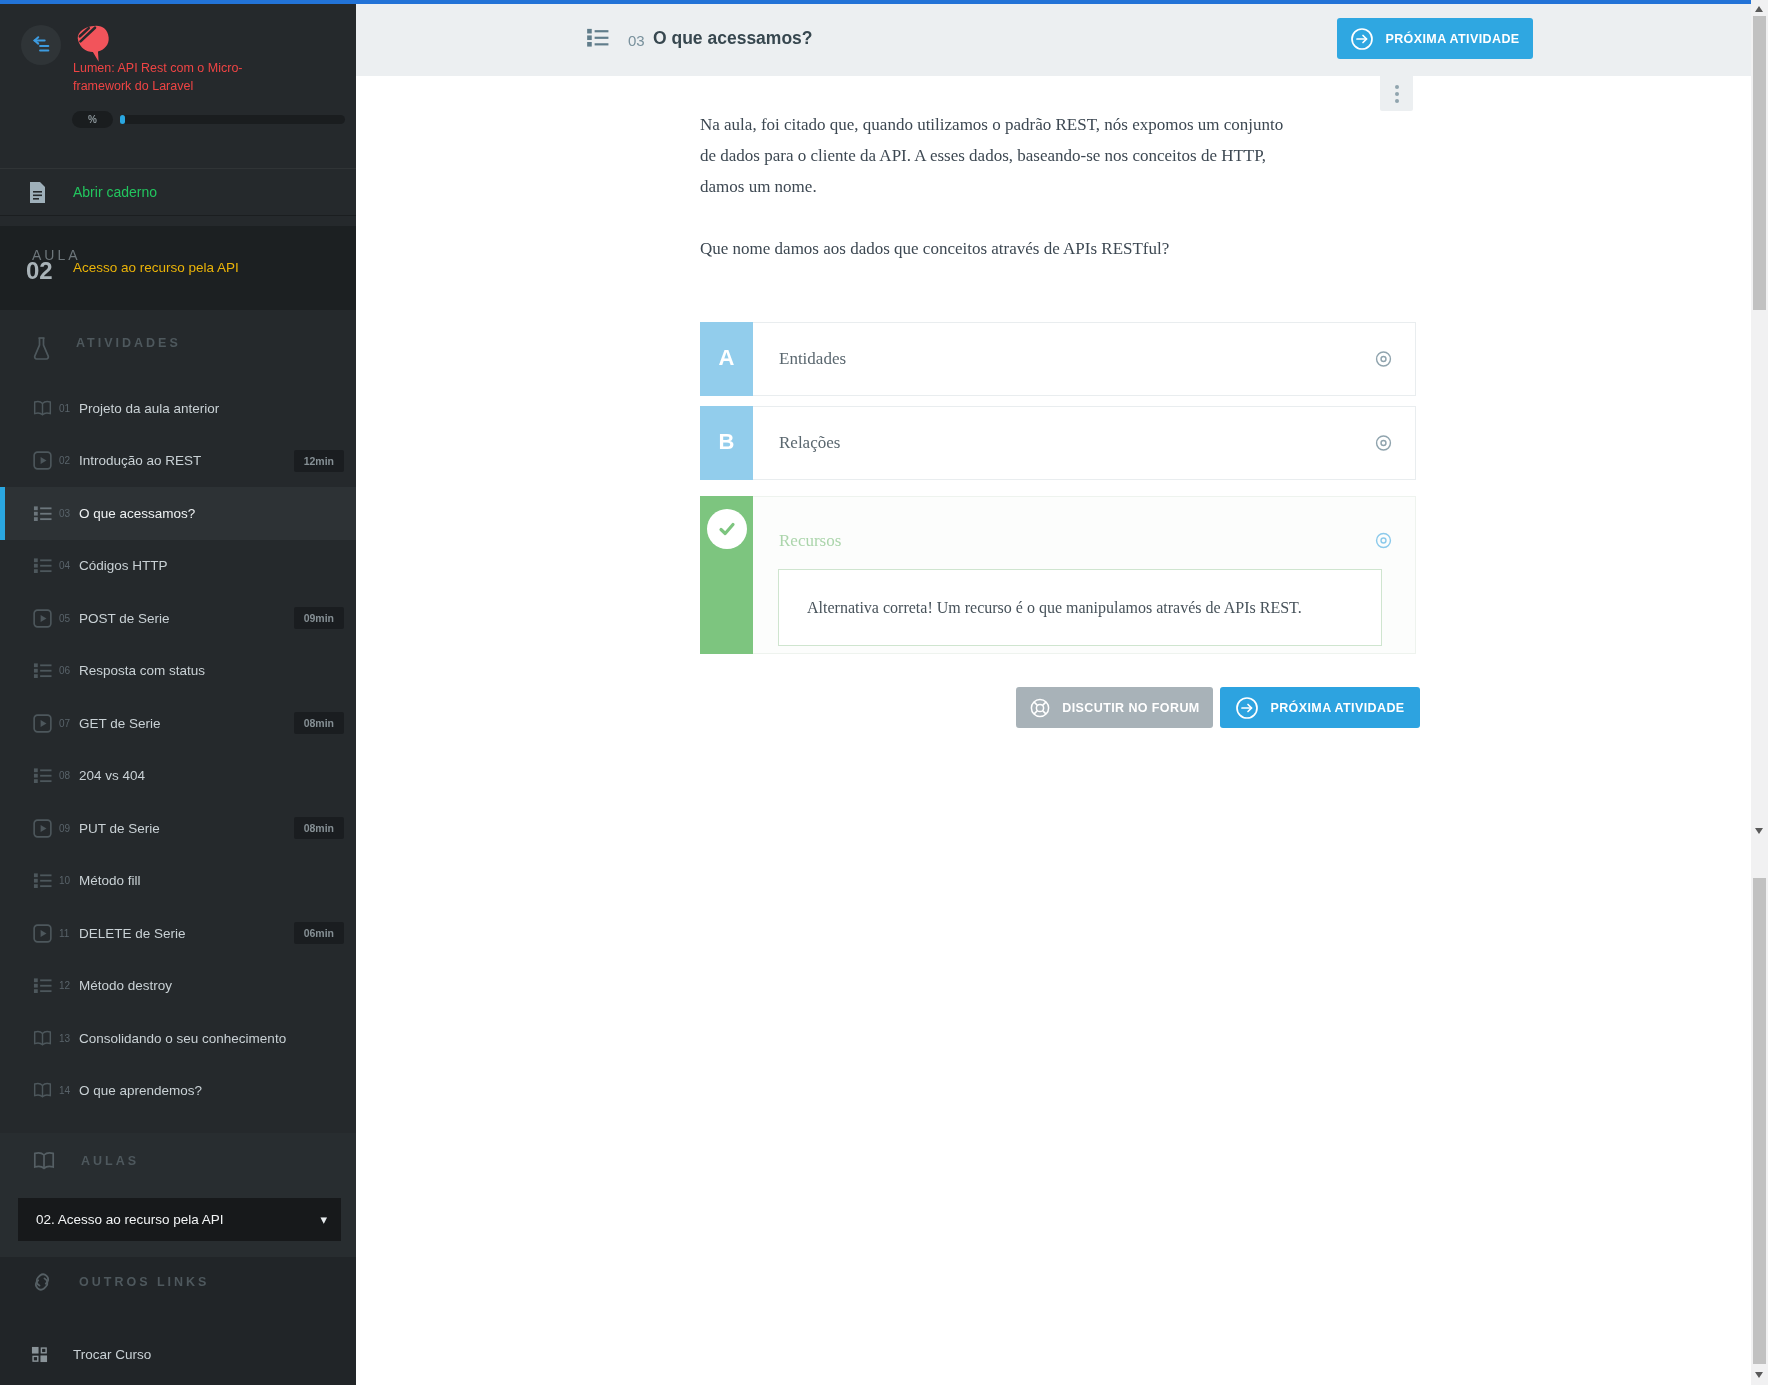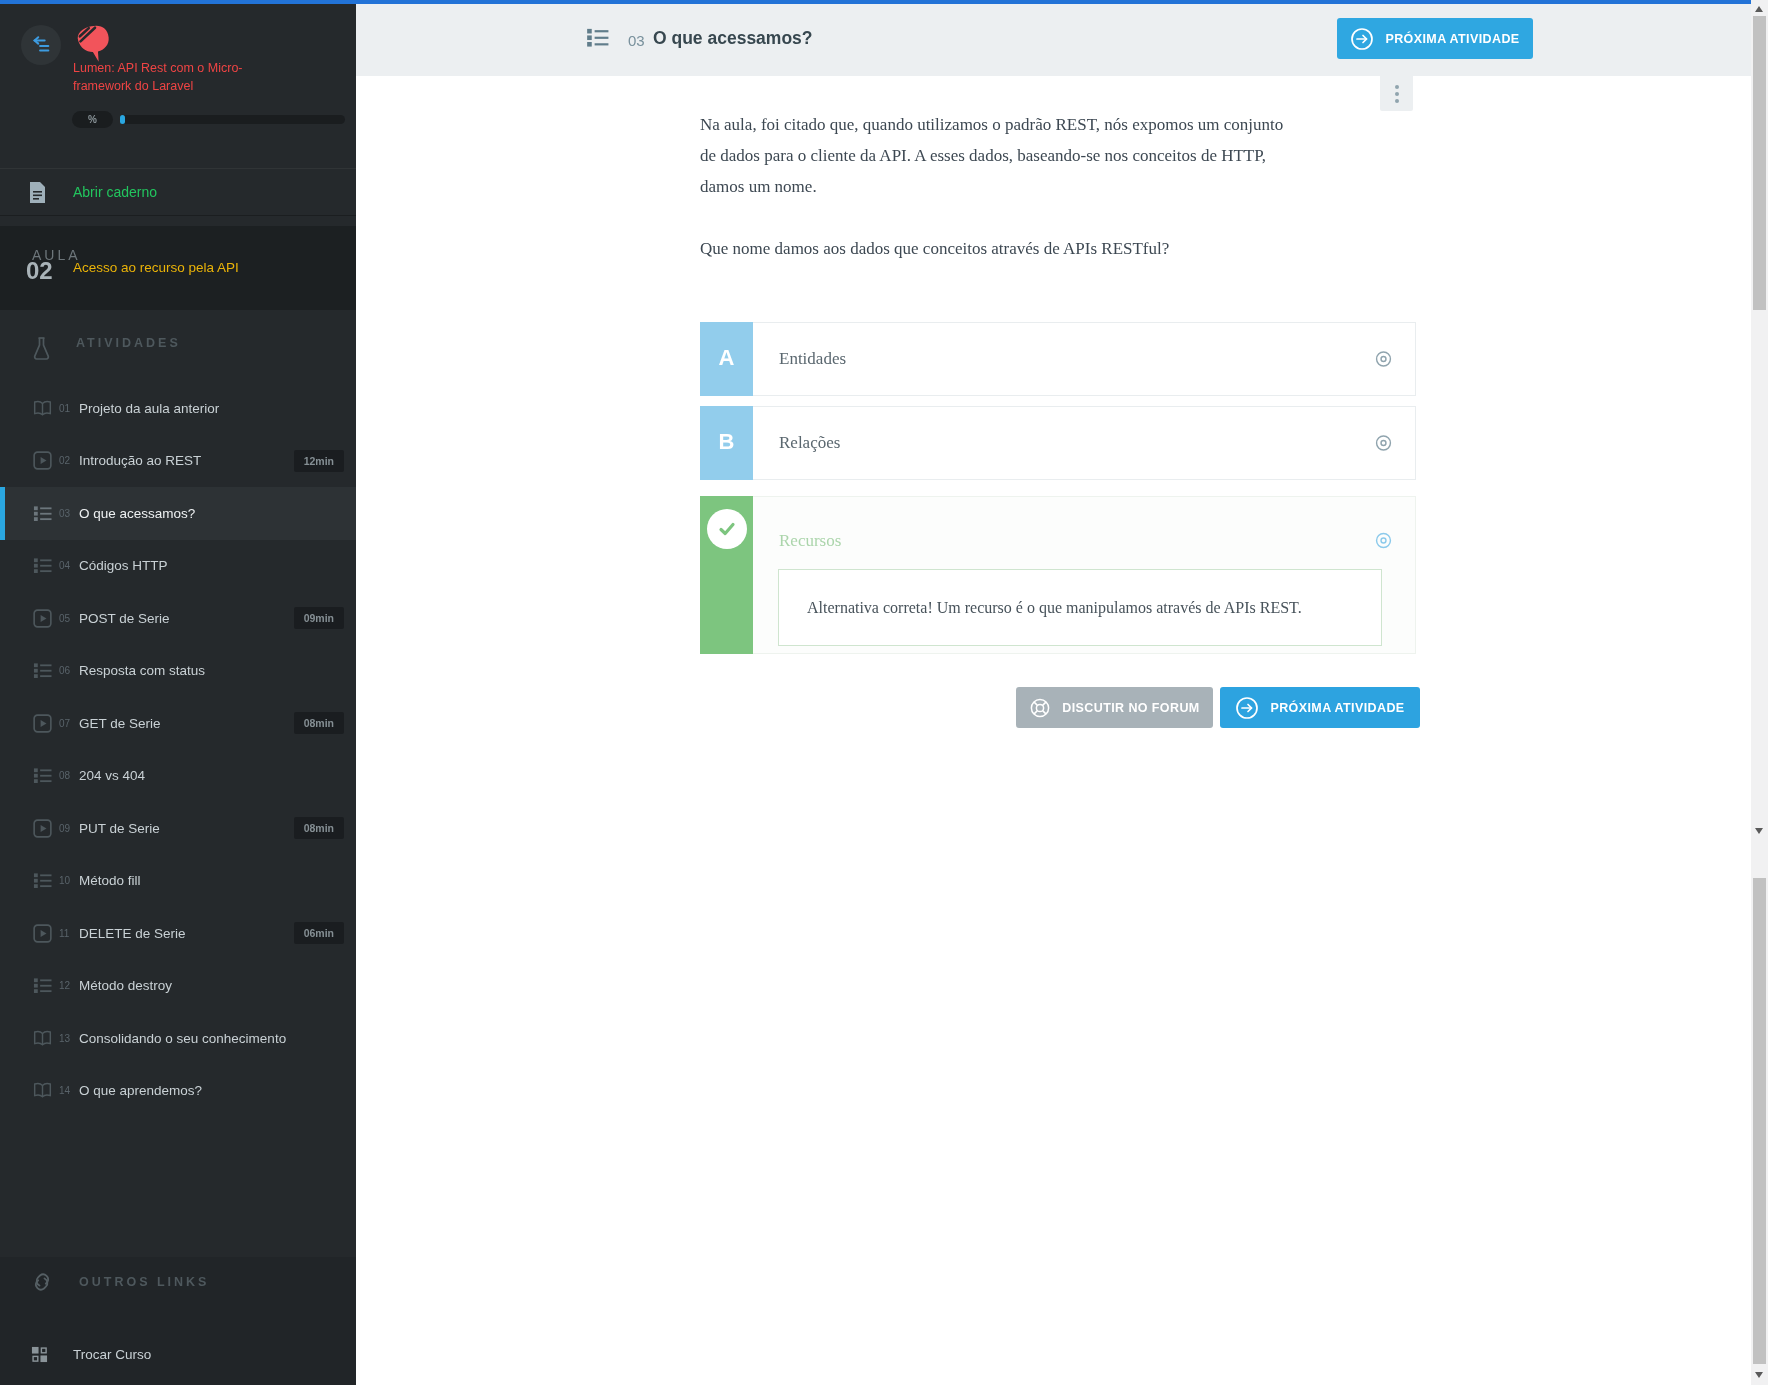--- a/index.html
+++ b/index.html
@@ -337,20 +337,35 @@
             <svg width="19" height="17" viewBox="0 0 22 20" fill="none" stroke="#4d575c" stroke-width="1.7">
               <path d="M11 4 C9 2 5 1.4 1.8 2.4 V16 C5 15 9 15.4 11 17.4 C13 15.4 17 15 20.2 16 V2.4 C17 1.4 13 2 11 4 Z"></path>
               <path d="M11 4.2 V17.2"></path>
             </svg>
           </span>
         <span class="act-num">14</span>
         <span class="act-lbl">O que aprendemos?</span>
       </li>
     </ul>
 
+    <div class="aulas-block">
+      <div class="sec-head aulas-head">
+        <span style="display:flex">
+          <svg width="22" height="20" viewBox="0 0 22 20" fill="none" stroke="#555f64" stroke-width="1.7">
+              <path d="M11 4 C9 2 5 1.4 1.8 2.4 V16 C5 15 9 15.4 11 17.4 C13 15.4 17 15 20.2 16 V2.4 C17 1.4 13 2 11 4 Z"></path>
+              <path d="M11 4.2 V17.2"></path>
+            </svg>
+        </span>
+        <span class="lbl">AULAS</span>
+      </div>
+      <div class="aulas-dd">
+        <span class="val">02. Acesso ao recurso pela API</span>
+        <span class="chev">▾</span>
+      </div>
+    </div>
 
     <div class="links-block">
       <div class="sec-head links-head">
         <span style="display:flex">
           <svg width="22" height="22" viewBox="0 0 22 22" fill="none" stroke="#555f64" stroke-width="1.8" stroke-linecap="round">
             <path d="M8.5 14.5 a5 5 0 0 1 -1.5 -8 l2 -2 a5 5 0 0 1 7 7 l-1.2 1.2"></path>
             <path d="M13.5 7.5 a5 5 0 0 1 1.5 8 l-2 2 a5 5 0 0 1 -7 -7 l1.2 -1.2"></path>
           </svg>
         </span>
         <span class="lbl">OUTROS LINKS</span>

